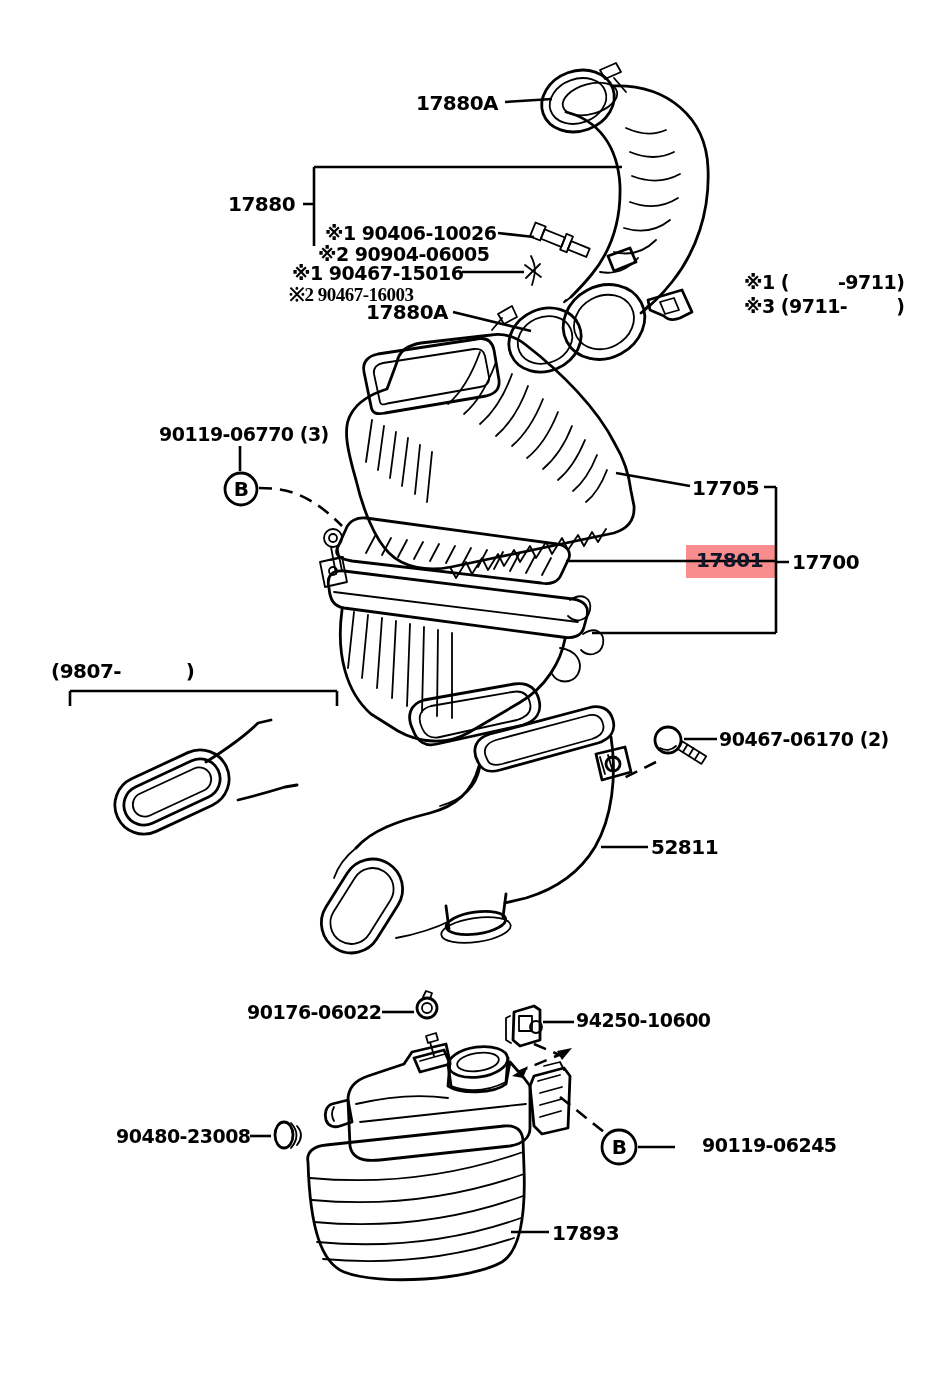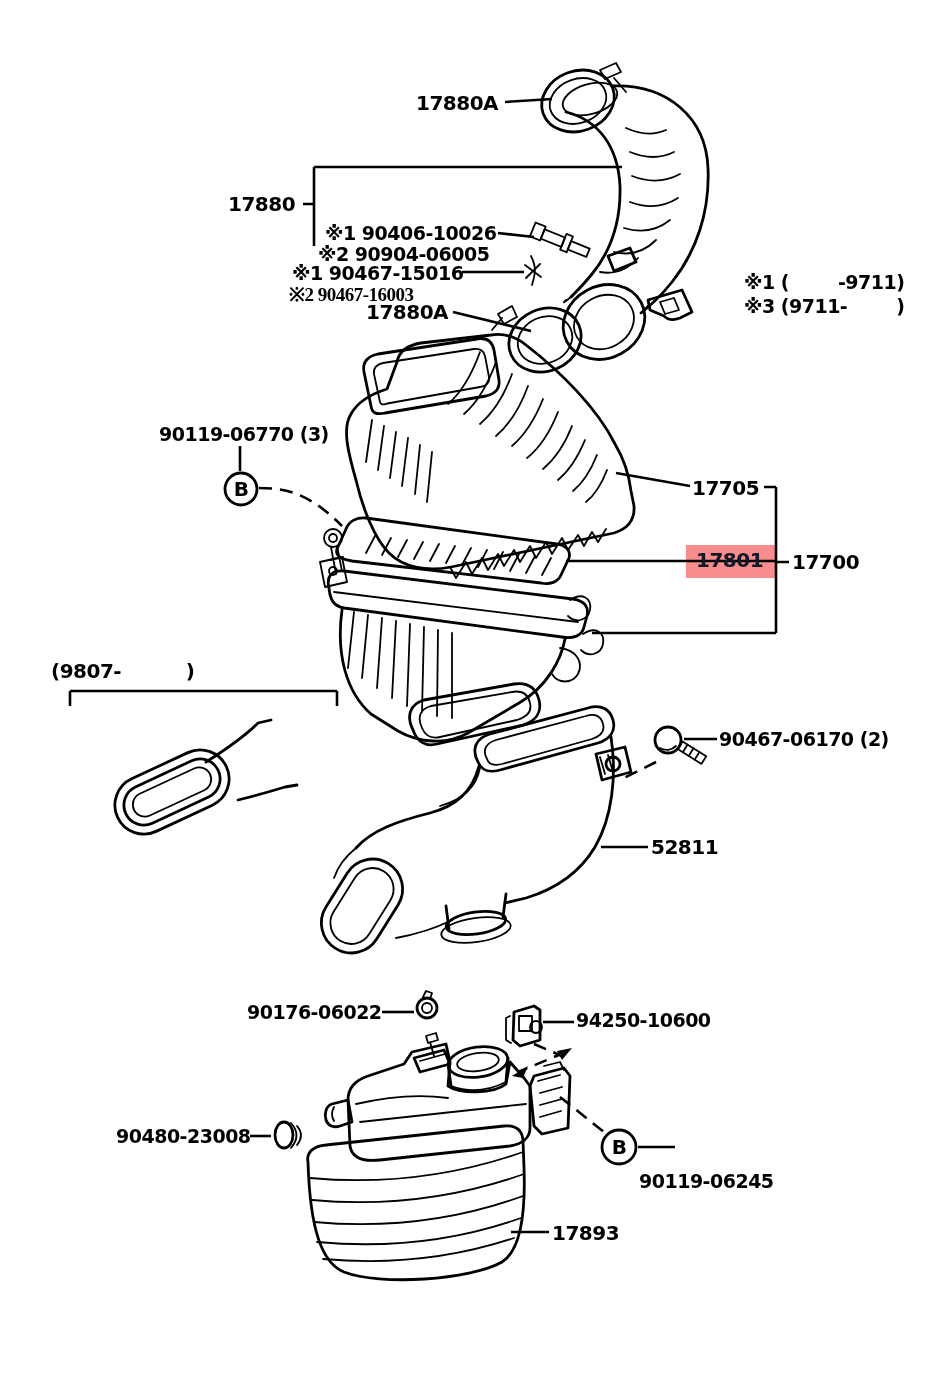--- a/index.html
+++ b/index.html
@@ -266,21 +266,21 @@
 <div class="lbl small" style="left:159px;top:424px;">90119-06770 (3)</div>
 <div class="lbl" style="left:692px;top:477px;">17705</div>
 <div class="lbl hl-txt" style="left:696px;top:549px;">17801</div>
 <div class="lbl" style="left:792px;top:551px;">17700</div>
 <div class="lbl" style="left:51px;top:660px;">(9807-          )</div>
 <div class="lbl small" style="left:719px;top:729px;">90467-06170 (2)</div>
 <div class="lbl" style="left:651px;top:836px;">52811</div>
 <div class="lbl small" style="left:247px;top:1002px;">90176-06022</div>
 <div class="lbl small" style="left:576px;top:1010px;">94250-10600</div>
 <div class="lbl small" style="left:116px;top:1126px;">90480-23008</div>
-<div class="lbl small" style="left:639px;top:1135px;margin-top:36px;">90119-06245</div>
+<div class="lbl small" style="left:702px;top:1135px;">90119-06245</div>
 <div class="lbl" style="left:552px;top:1222px;">17893</div>
 <div class="lbl" style="left:774px;top:1331px;">187196-E</div>
 
 <div class="lbl bcirc" style="left:228px;top:478px;width:26px;">B</div>
 <div class="lbl bcirc" style="left:606px;top:1136px;width:26px;">B</div>
 
 <div id="bottombar"></div>
 
 </div>
 

